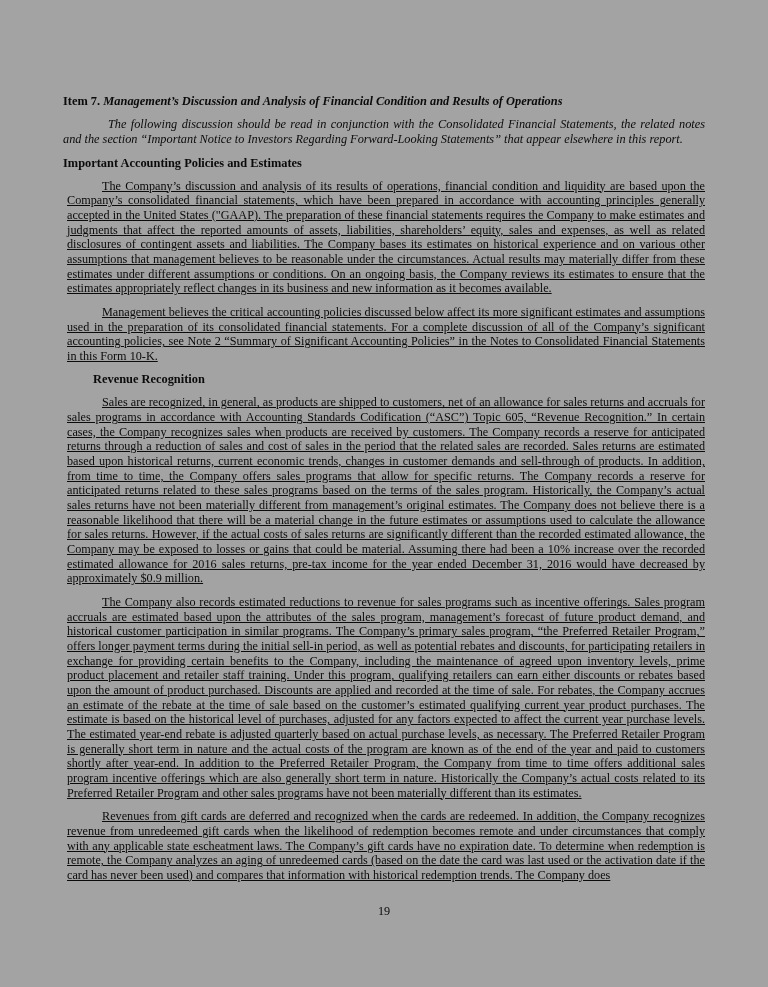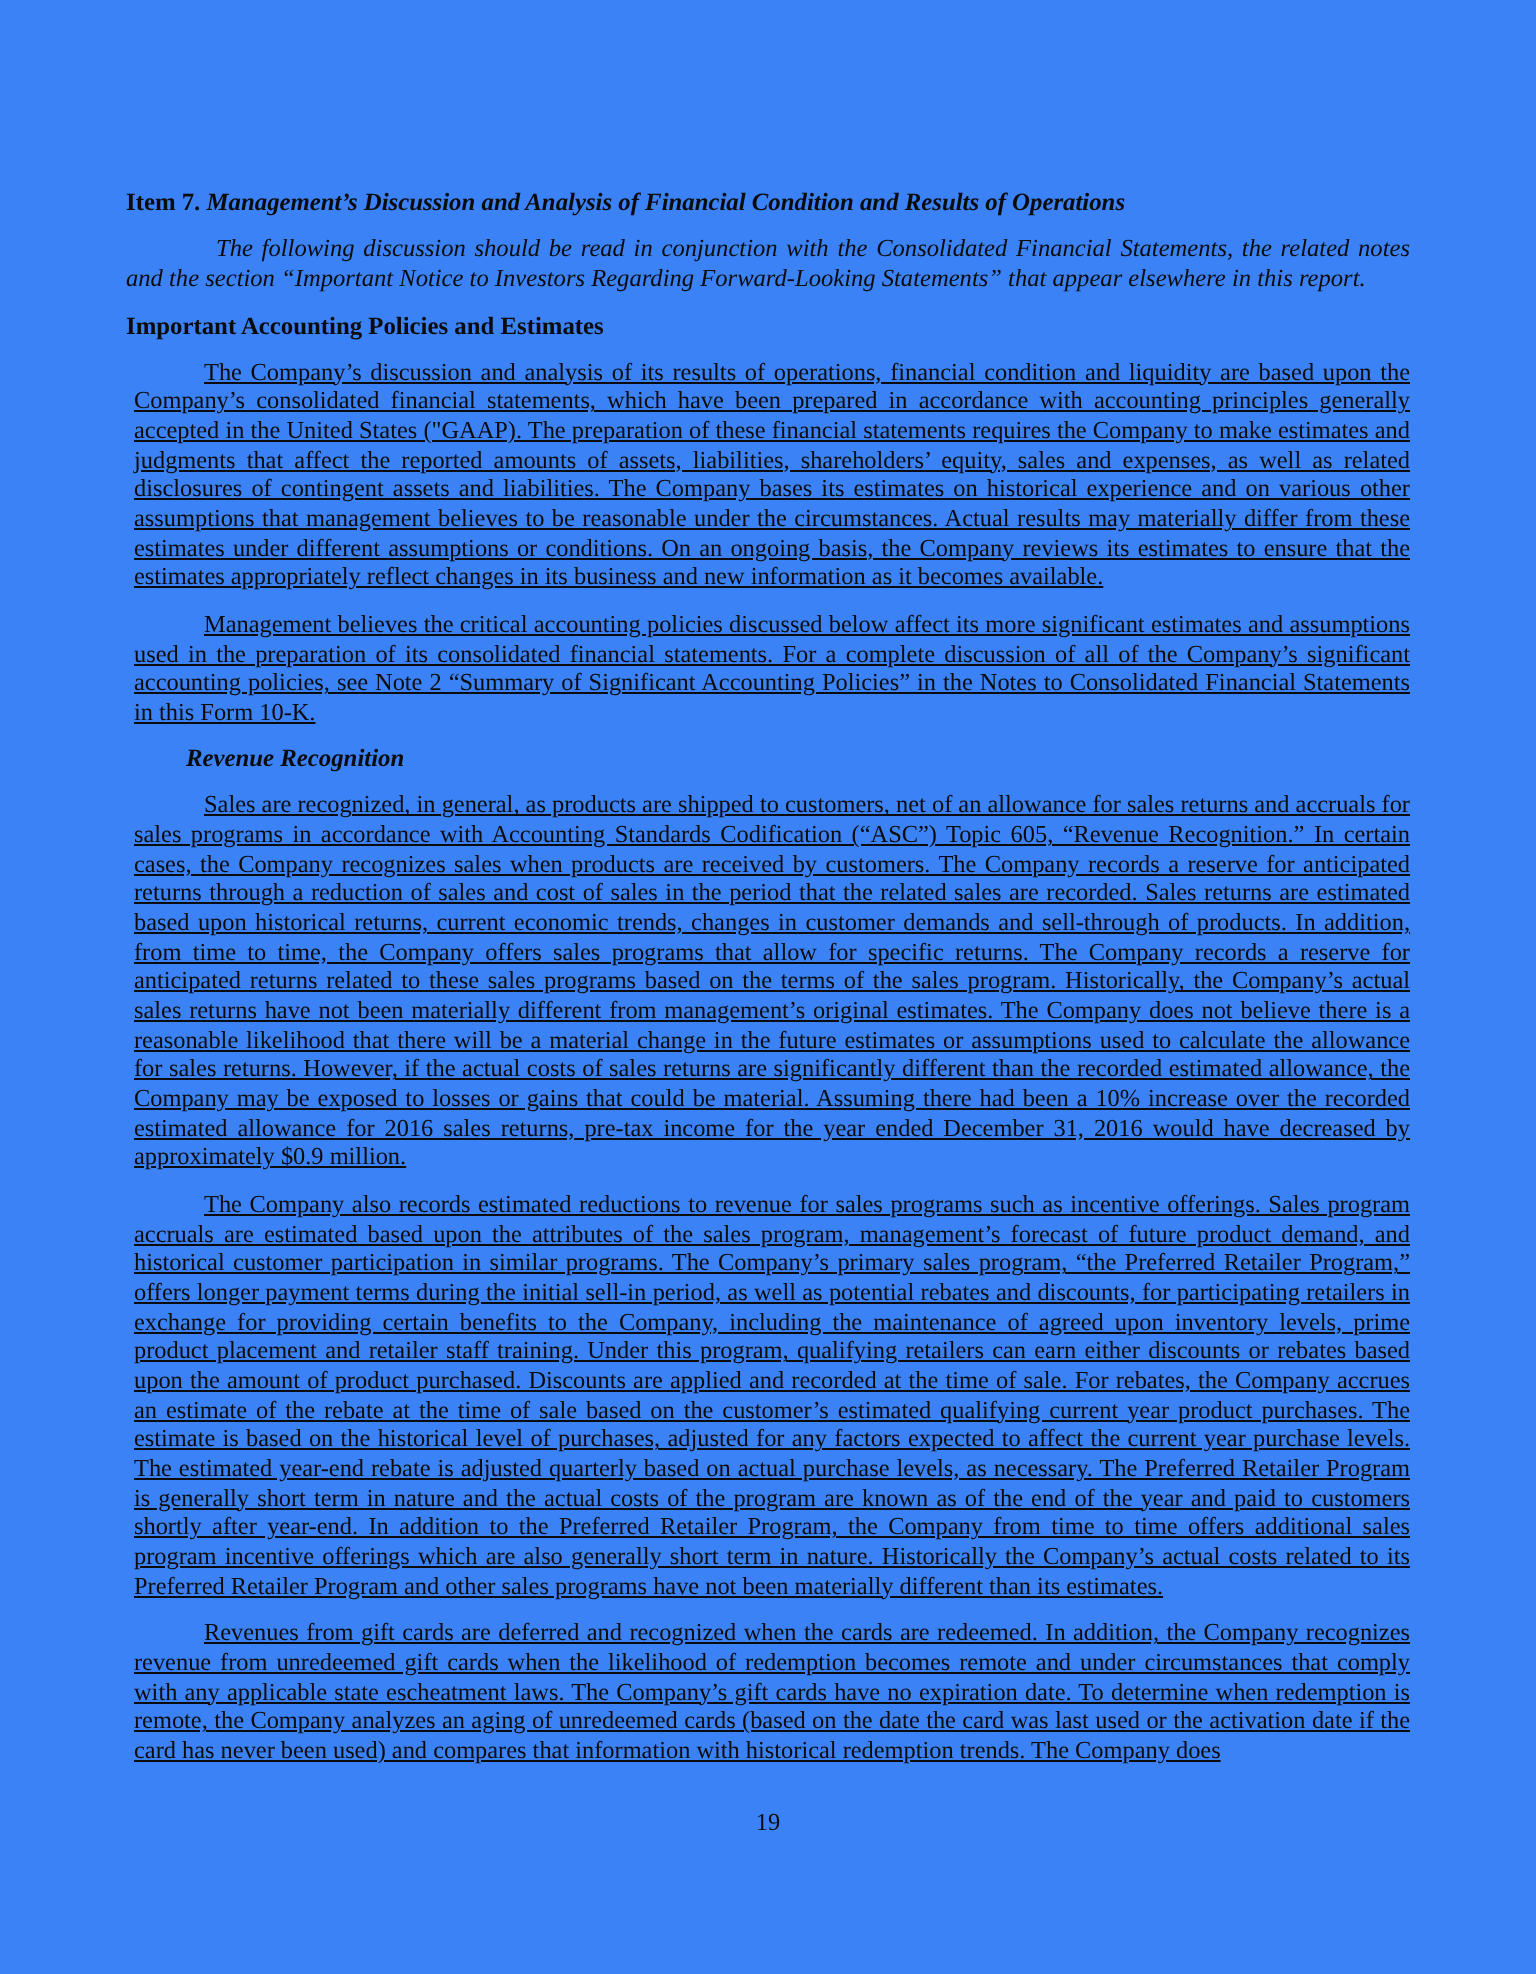--- a/index.html
+++ b/index.html
@@ -14,21 +14,21 @@
     font-family: "Liberation Serif", "DejaVu Serif", serif;
     color: #0b0b0b;
     -webkit-font-smoothing: antialiased;
   }
   .page {
     position: absolute;
     top: 0;
     left: 0;
     width: 768px;
     height: 987px;
-    background: #3b82f6;
+    background: #a3a3a3;
     overflow: hidden;
   }
   .content {
     padding: 94px 63px 0 63px;
   }
   .h-item {
     font-size: 12.4px;
     line-height: 15px;
     font-weight: bold;
     margin: 0 0 8px 0;
@@ -47,21 +47,20 @@
   .h-section {
     font-size: 12.4px;
     line-height: 15px;
     font-weight: bold;
     margin: 8px 0 8px 0;
   }
   .h-sub {
     font-size: 12.4px;
     line-height: 15px;
     font-weight: bold;
-    font-style: italic;
     margin: 5px 0 8px 30px;
   }
   p.body {
     font-size: 12.2px;
     line-height: 14.65px;
     text-align: justify;
     text-indent: 35px;
     margin: 0 0 9px 4px;
     text-decoration: underline;
   }

